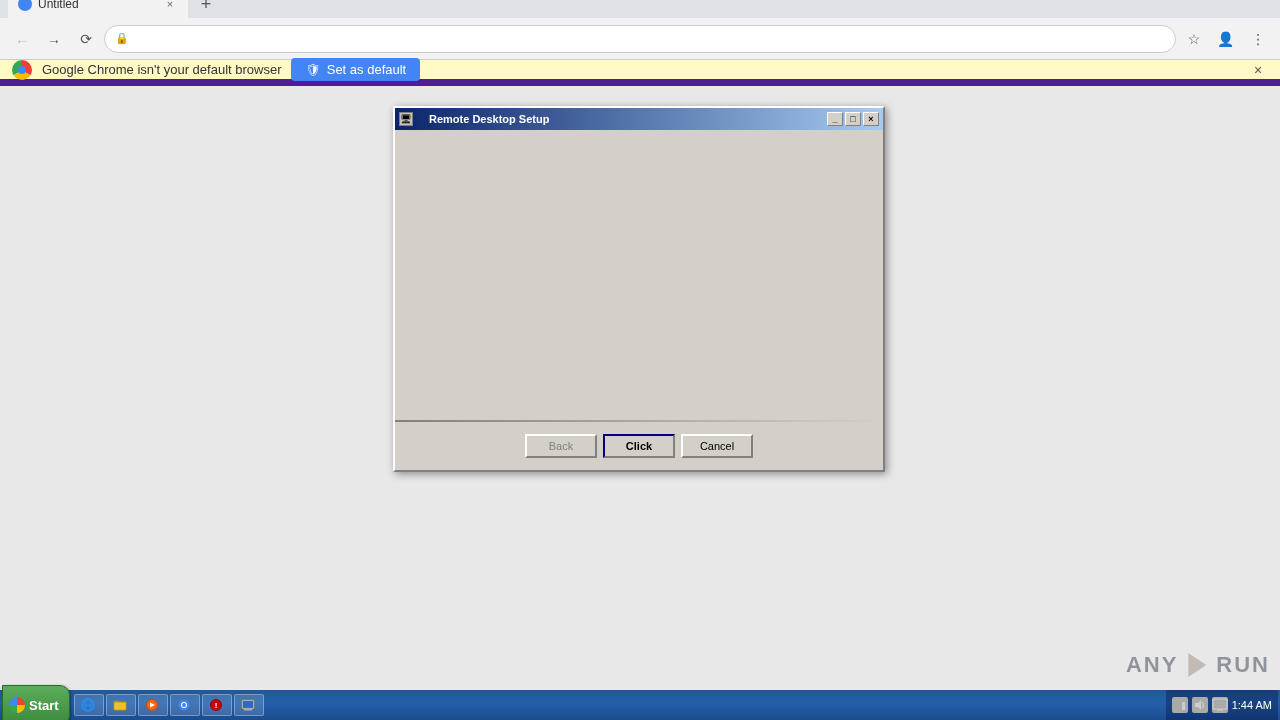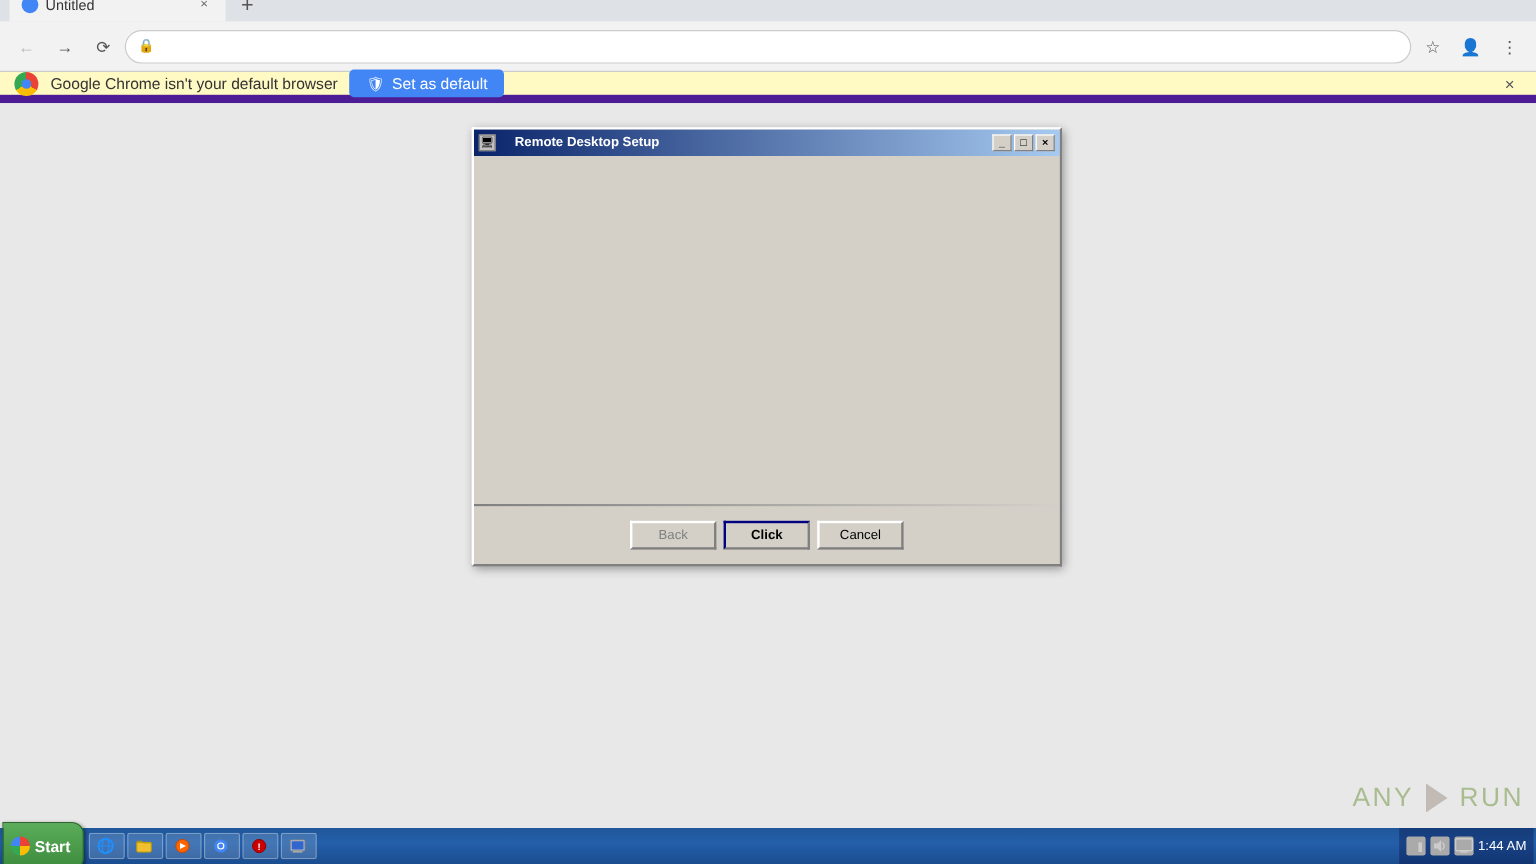--- a/index.html
+++ b/index.html
@@ -449,23 +449,23 @@
     .watermark {
       position: absolute;
       bottom: 40px;
       right: 10px;
       display: flex;
       align-items: center;
       gap: 4px;
       opacity: 0.4;
     }
     .watermark-text {
-      color: #4d7c0f;
+      color: #0f172a;
       font-size: 22px;
-      font-weight: normal;
+      font-weight: bold;
       font-family: Arial, sans-serif;
       letter-spacing: 2px;
     }
     .watermark-play {
       width: 30px;
       height: 30px;
       background: #8a7a6a;
       clip-path: polygon(20% 10%, 80% 50%, 20% 90%);
     }
   </style>

